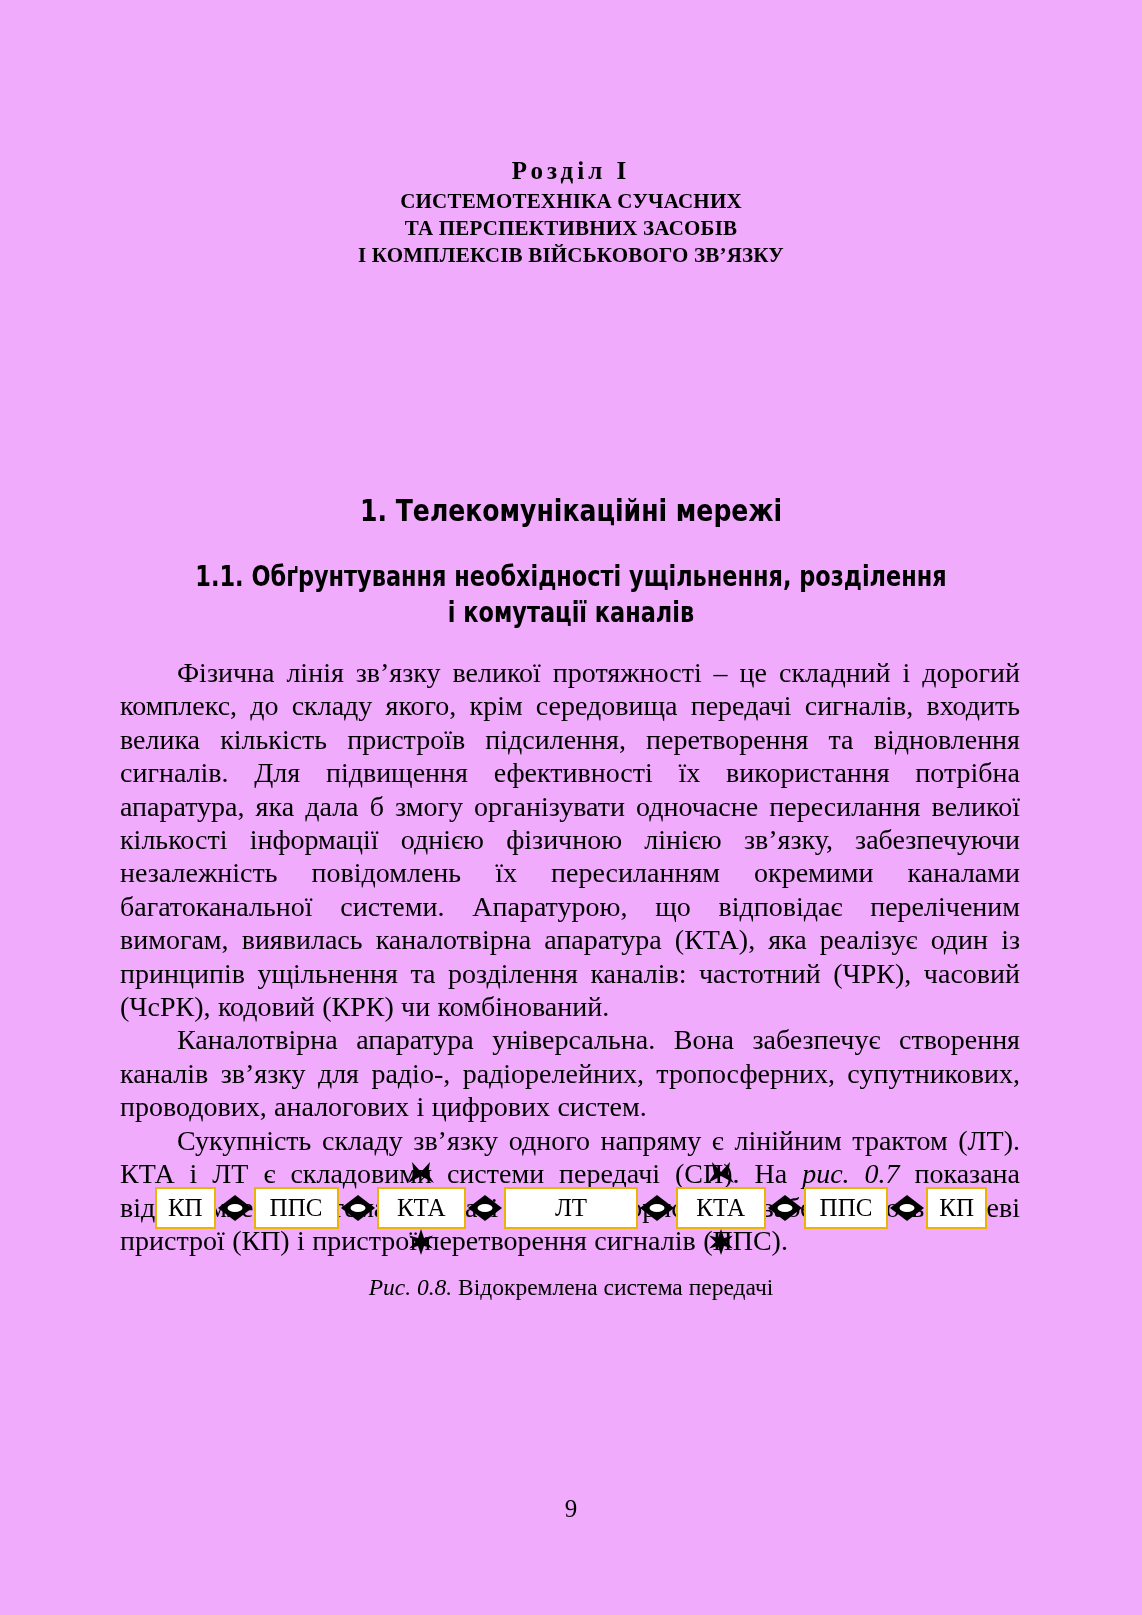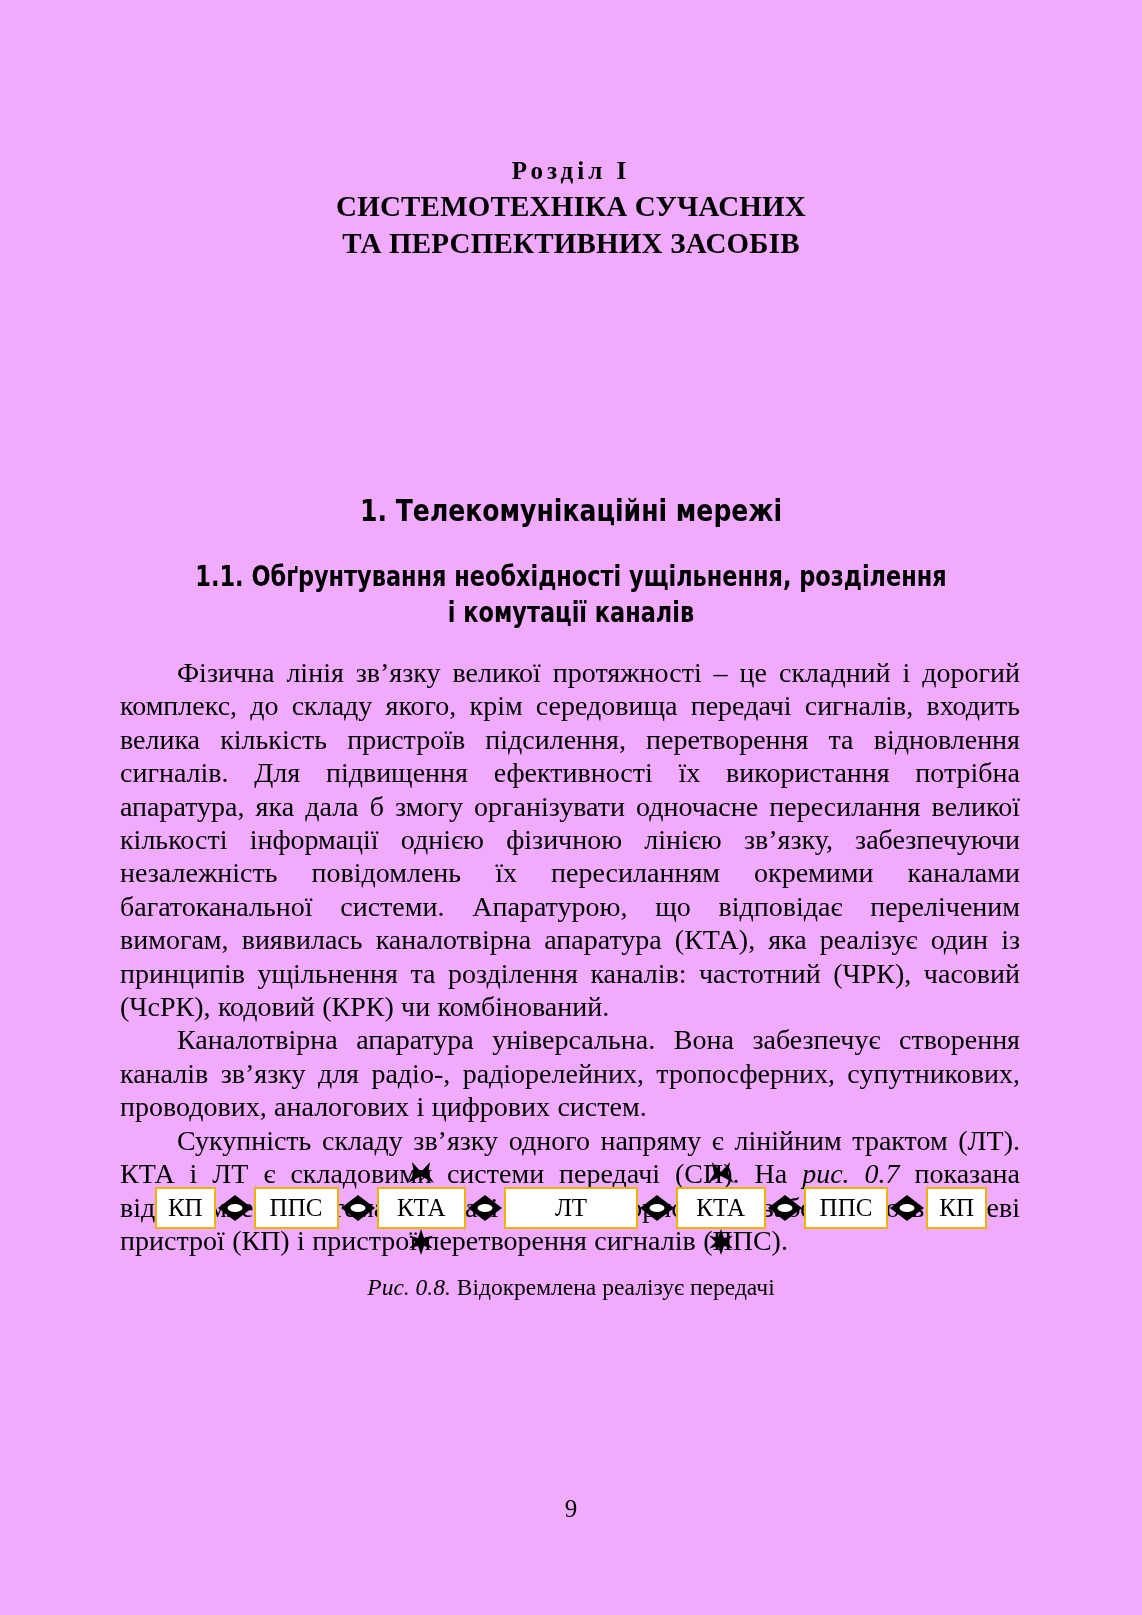--- a/index.html
+++ b/index.html
@@ -28,21 +28,21 @@
   }
   .chapter-kicker {
     font-family: "Liberation Serif", "DejaVu Serif", serif;
     font-size: 25px;
     font-weight: 700;
     letter-spacing: 4px;
     line-height: 1.28;
   }
   .chapter-title {
     font-family: "Liberation Serif", "DejaVu Serif", serif;
-    font-size: 29px;
+    font-size: 21px;
     font-weight: 700;
     line-height: 1.28;
     letter-spacing: 0.2px;
     margin-top: 1px;
   }
   .chapter-title .tl {
     display: block;
   }
 
   
@@ -170,20 +170,21 @@
 </head>
 <body>
 
 <div class="page">
 
   <div class="chapter-block">
     <div class="chapter-kicker">Розділ I</div>
     <div class="chapter-title">
       <span class="tl">СИСТЕМОТЕХНІКА СУЧАСНИХ</span>
       <span class="tl">ТА ПЕРСПЕКТИВНИХ ЗАСОБІВ</span>
+      <span class="tl">І КОМПЛЕКСІВ ВІЙСЬКОВОГО ЗВ’ЯЗКУ</span>
     </div>
   </div>
 
   <div class="section-heading">1. Телекомунікаційні мережі</div>
 
   <div class="subsection-heading">
     <span class="sl">1.1. Обґрунтування необхідності ущільнення, розділення</span>
     <span class="sl">і комутації каналів</span>
   </div>
 
@@ -267,20 +268,20 @@
           <svg width="34" height="26" viewBox="0 0 34 26" aria-hidden="true">
       <polygon points="17,0 34,13 17,26 0,13" fill="#000"></polygon>
       <ellipse cx="17" cy="13" rx="7.5" ry="4" fill="#fff"></ellipse>
     </svg>
         </div>
         <div class="node node-kp">
           <span>КП</span>
         </div>
       </div>
     <div class="fig-caption">
-      <span class="fignum">Рис. 0.8.</span><span> Відокремлена реалізує передачі</span>
+      <span class="fignum">Рис. 0.8.</span><span> Відокремлена система передачі</span>
     </div>
   </div>
 
 
   <div class="page-number">9</div>
 
 </div>
 
 </body></html>

